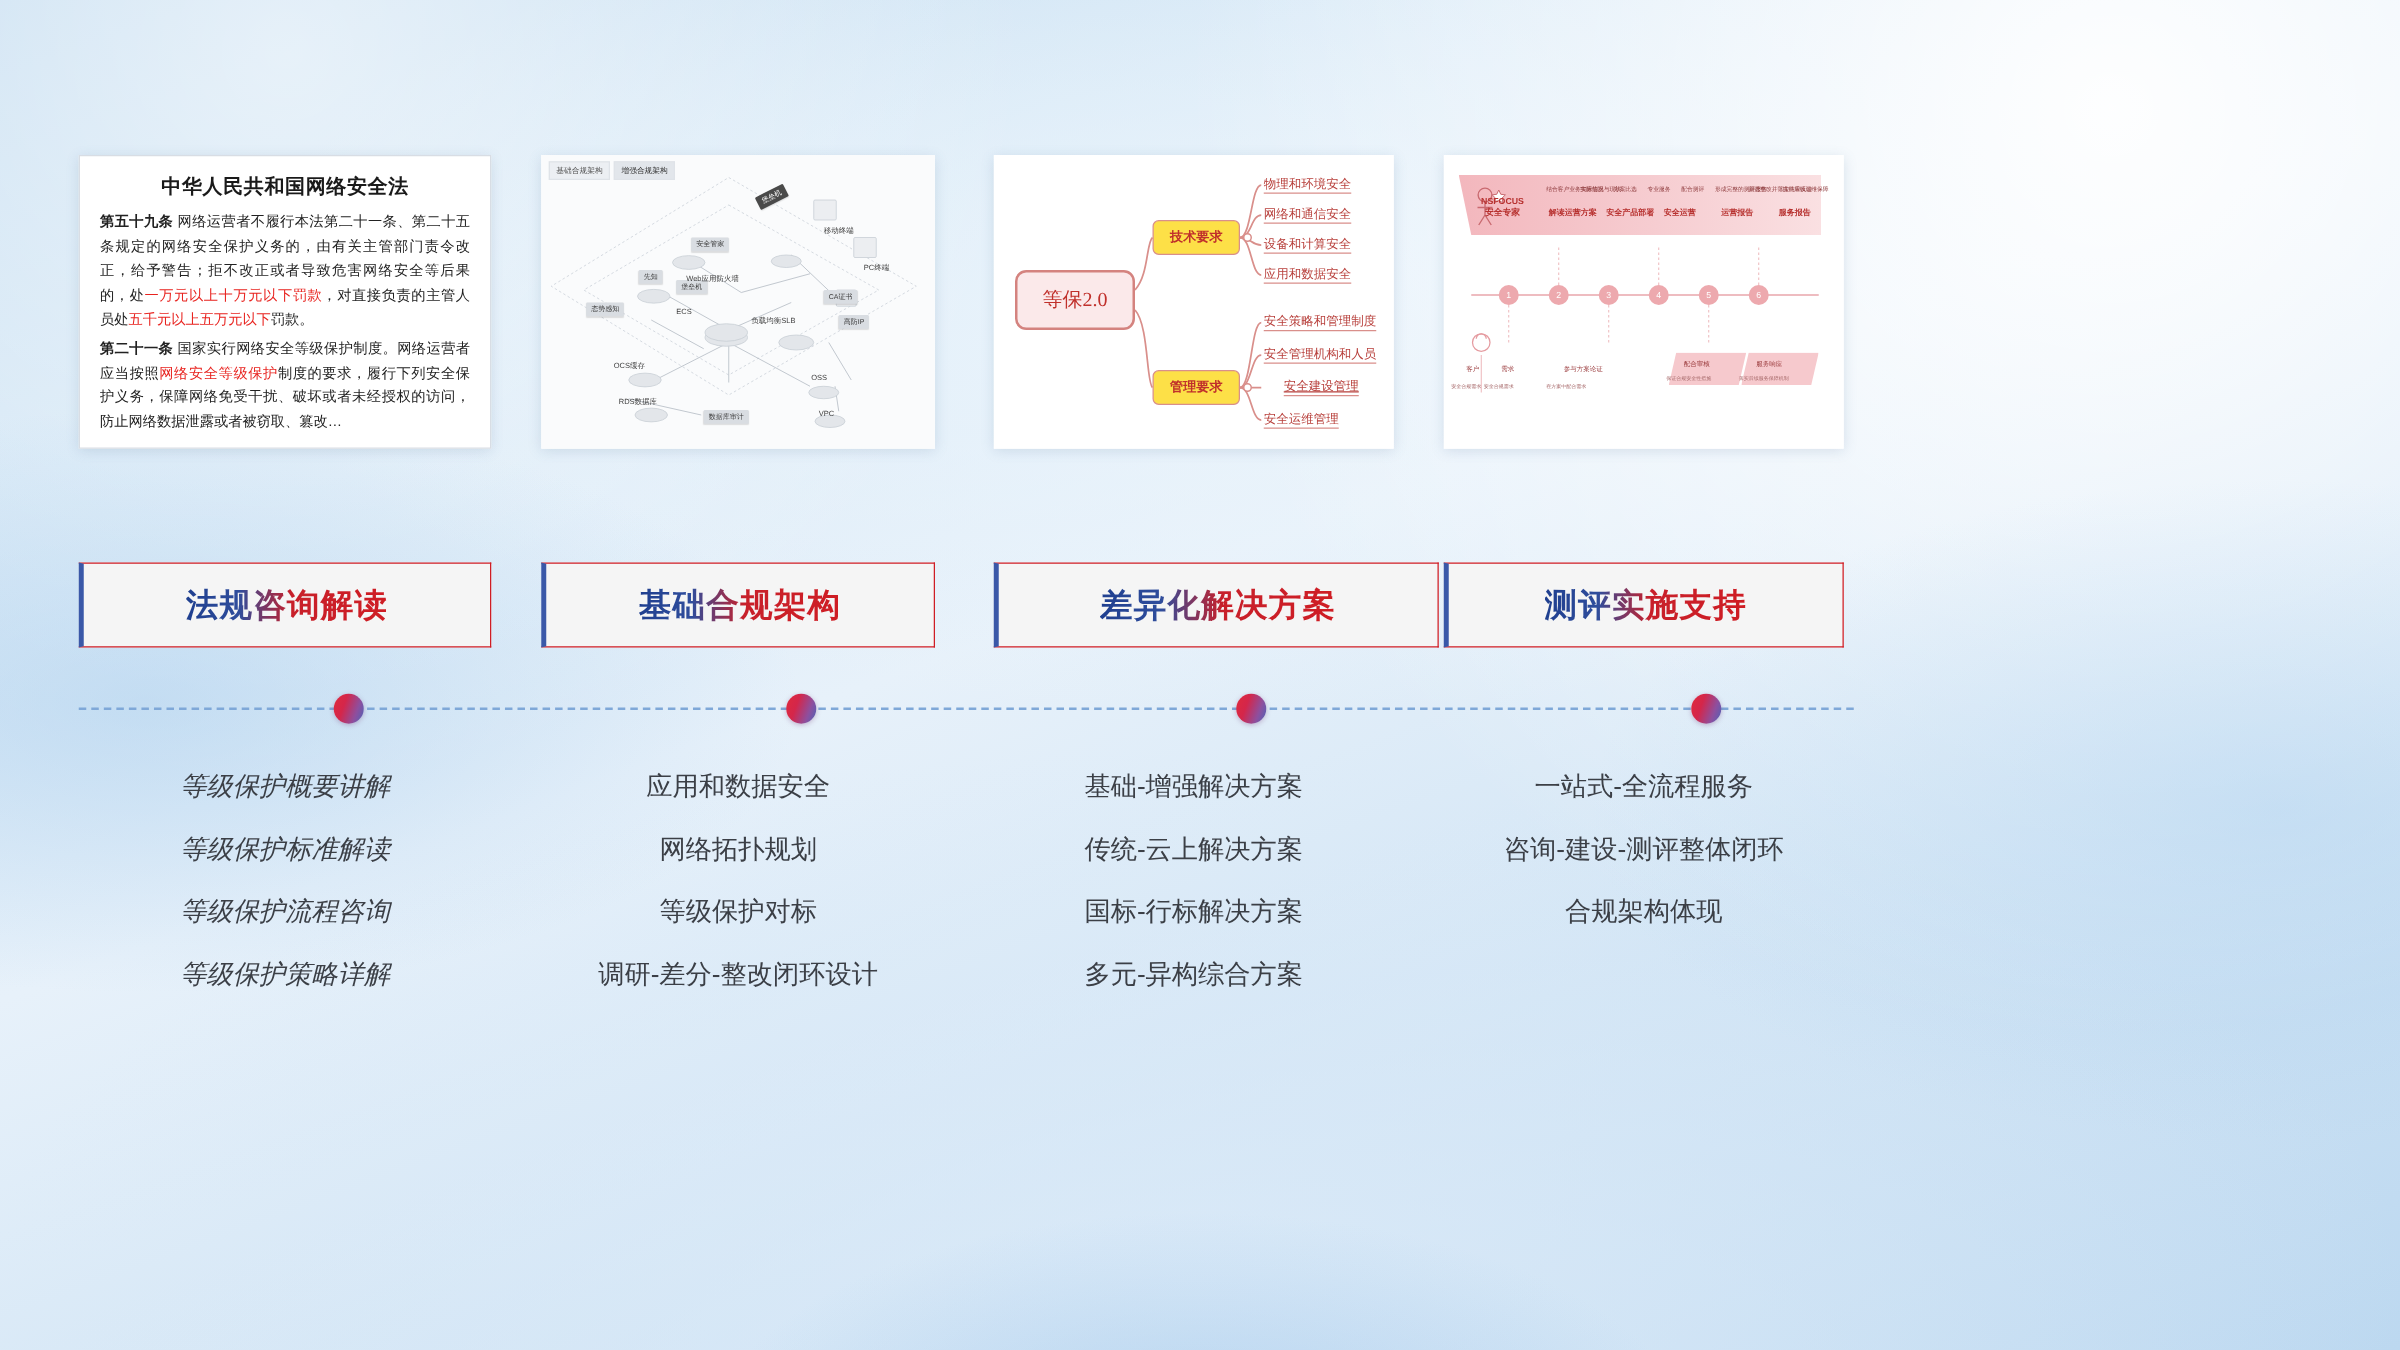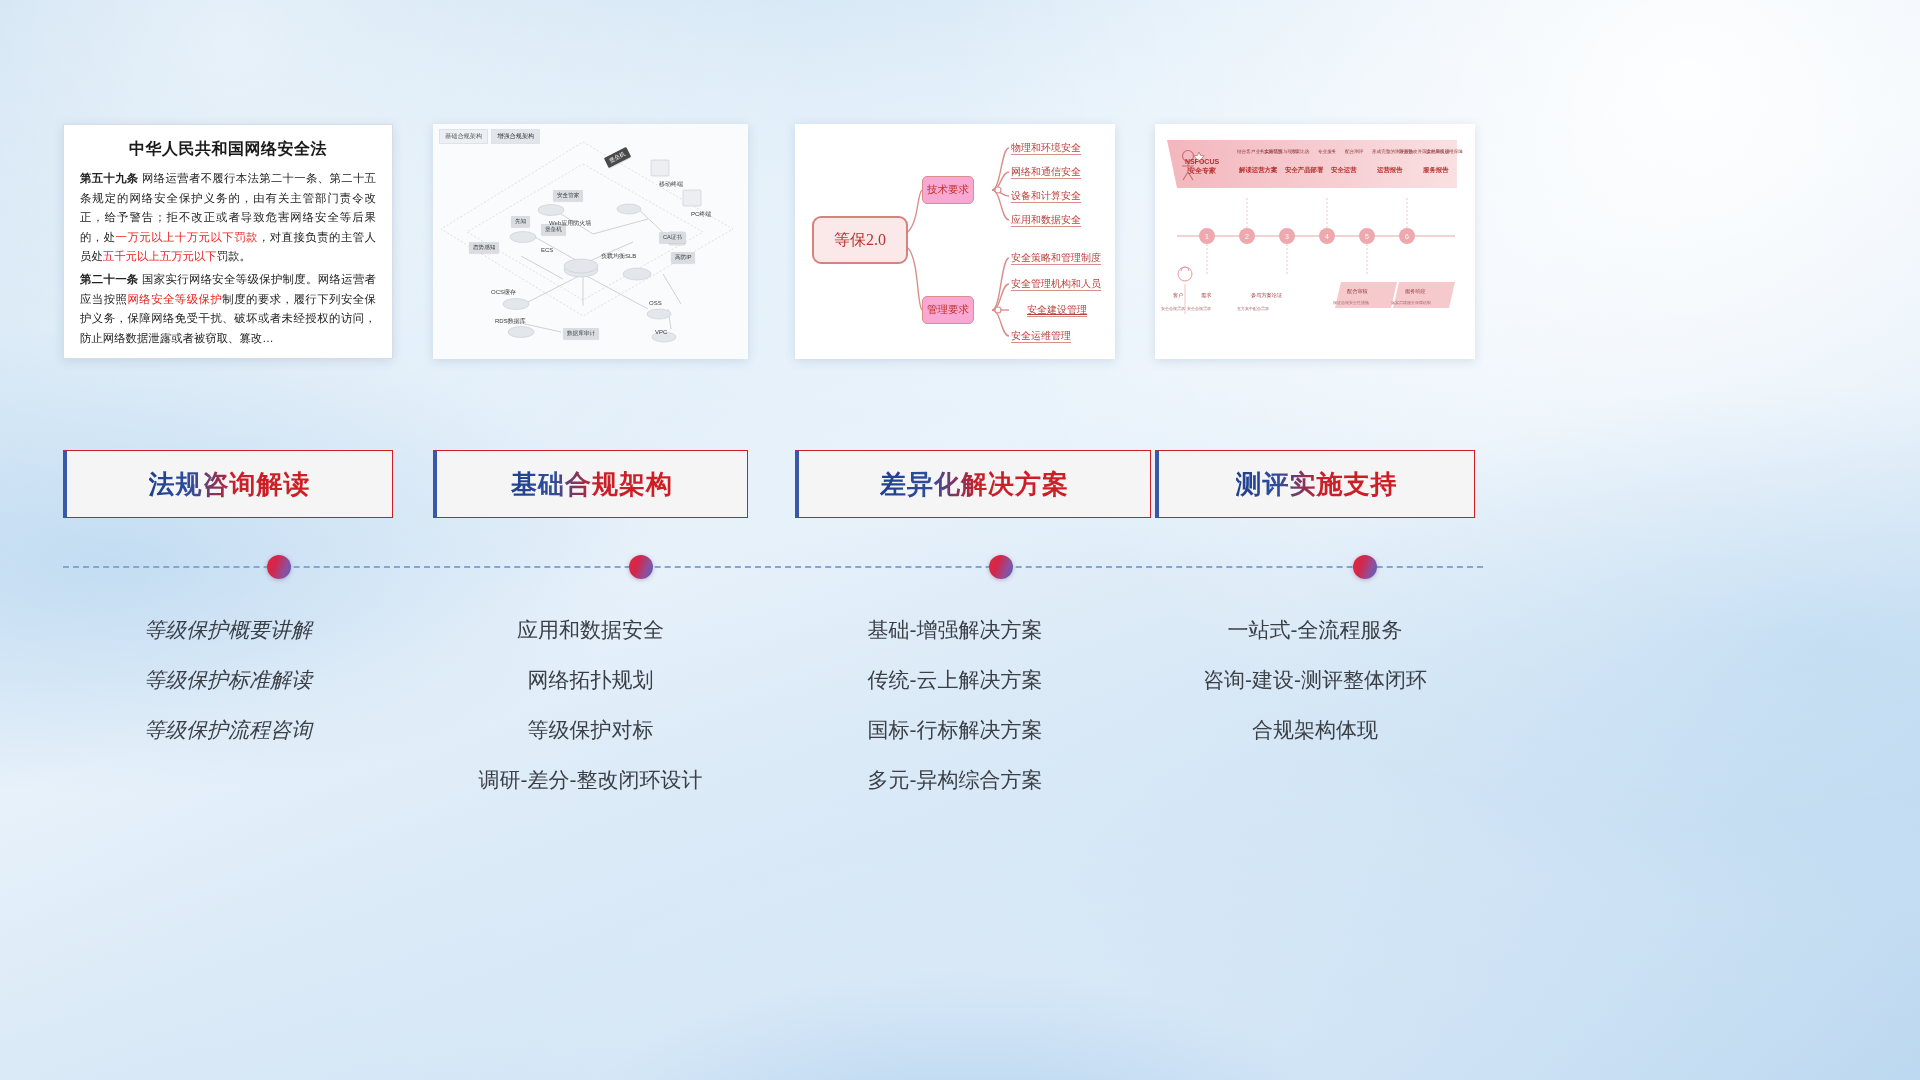--- a/index.html
+++ b/index.html
@@ -62,23 +62,23 @@
   
   .mm { position:relative; width:100%; height:100%; background:#fff; }
   .mm svg { position:absolute; inset:0; }
   .mm-root {
     position:absolute; left:17px; top:92px; width:96px; height:48px;
     border:2px solid #d4837f; border-radius:9px; background:#fbe9ea;
     display:flex; align-items:center; justify-content:center;
     font-size:16px; color:#c0302b; font-family:"Liberation Serif", serif;
   }
   .mm-mid {
-    position:absolute; width:52px; height:28px; border:1px solid #d98f8b; border-radius:5px;
-    background:#f9a8d4; display:flex; align-items:center; justify-content:center;
-    font-size:10.5px; color:#c0302b; font-family:"Liberation Serif", serif;
+    position:absolute; width:70px; height:28px; border:1px solid #d98f8b; border-radius:5px;
+    background:#fde047; display:flex; align-items:center; justify-content:center;
+    font-size:10.5px; color:#c0302b; font-family:"Liberation Serif", serif;font-weight:bold;
   }
   .mm-mid.tech { left:127px; top:52px; }
   .mm-mid.mgmt { left:127px; top:172px; }
   .mm-leaf {
     position:absolute; font-size:10px; color:#b8403c; font-family:"Liberation Serif", serif;
     white-space:nowrap; border-bottom:1.6px solid #d98f8b; padding-bottom:1px; line-height:1.1;
   }
 
   
   .ns { position:relative; width:100%; height:100%; background:#fff; }
@@ -345,20 +345,21 @@
     <div class="tl-dot" style="left:566px"></div>
     <div class="tl-dot" style="left:926px"></div>
     <div class="tl-dot" style="left:1290px"></div>
   </div>
 
   <div class="lists">
     <div class="list l1" id="col0">
         <div>等级保护概要讲解</div>
         <div>等级保护标准解读</div>
         <div>等级保护流程咨询</div>
+        <div>等级保护策略详解</div>
       </div>
     <div class="list l2" id="col1">
         <div>应用和数据安全</div>
         <div>网络拓扑规划</div>
         <div>等级保护对标</div>
         <div>调研-差分-整改闭环设计</div>
       </div>
     <div class="list l3" id="col2">
         <div>基础-增强解决方案</div>
         <div>传统-云上解决方案</div>

